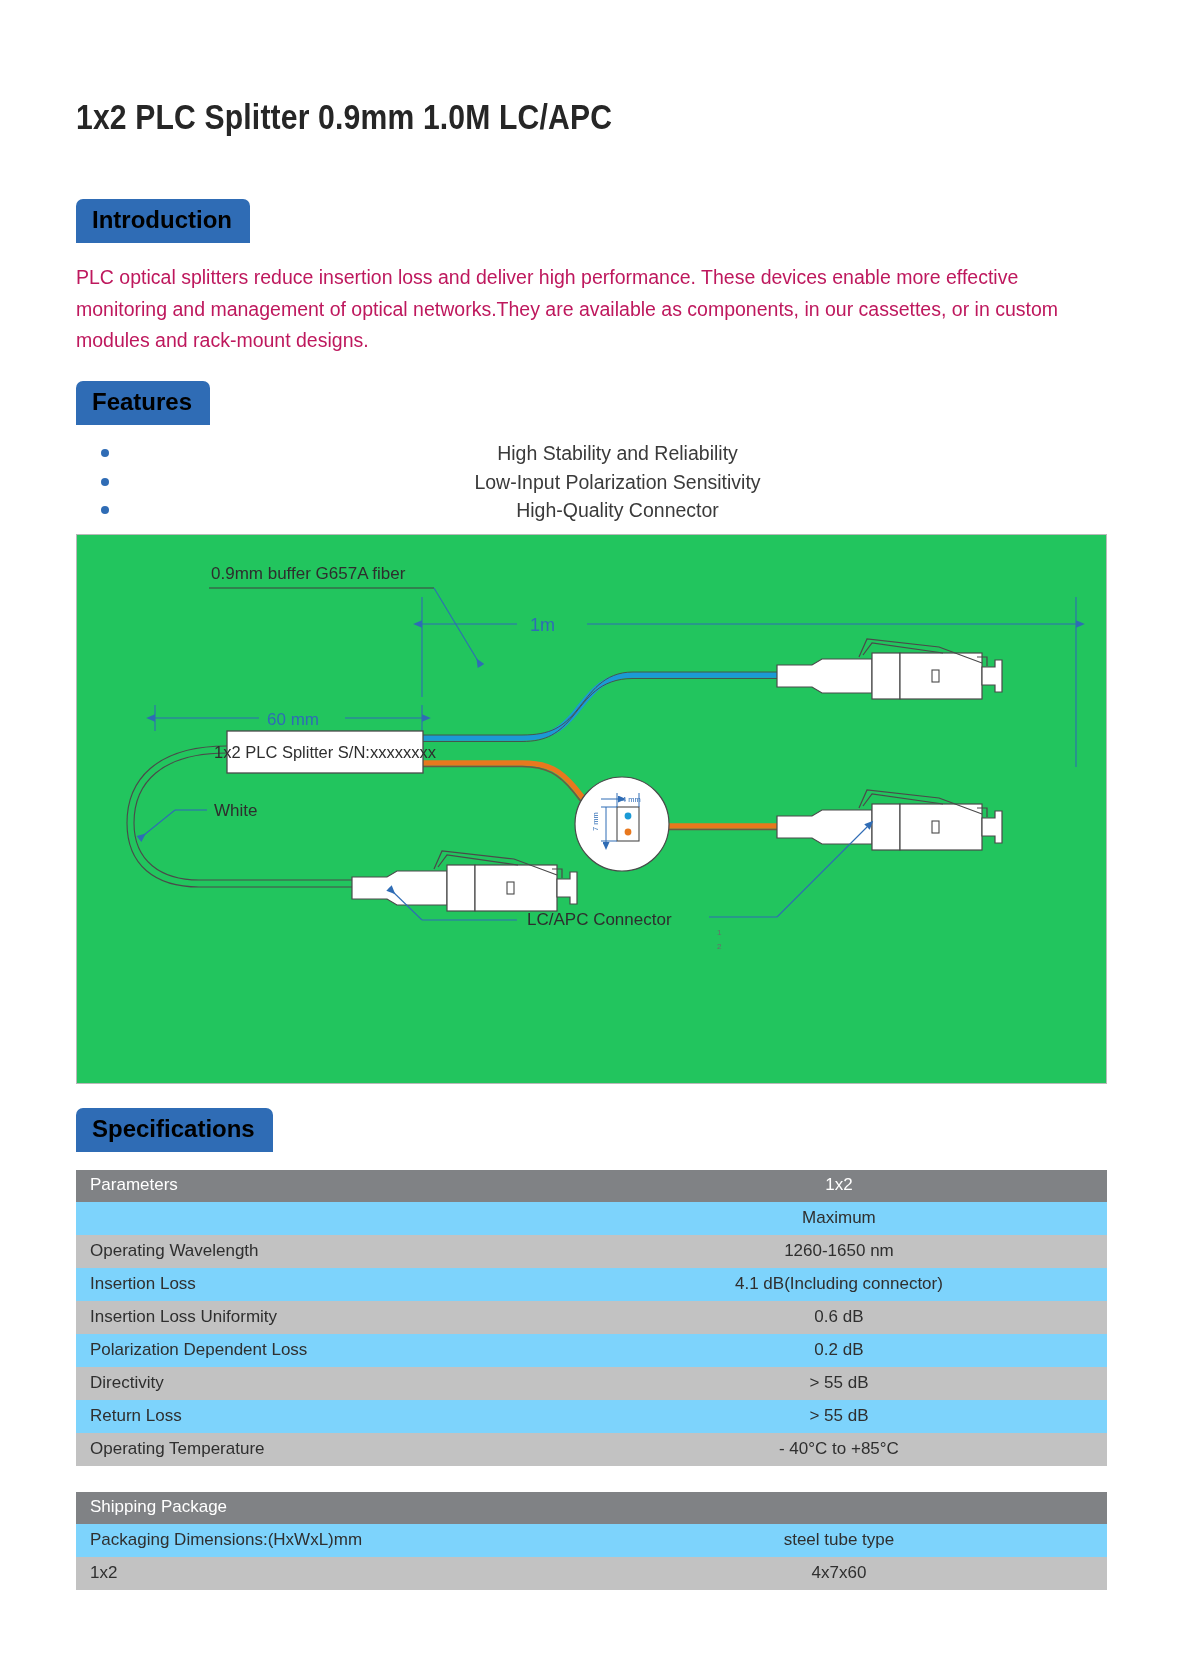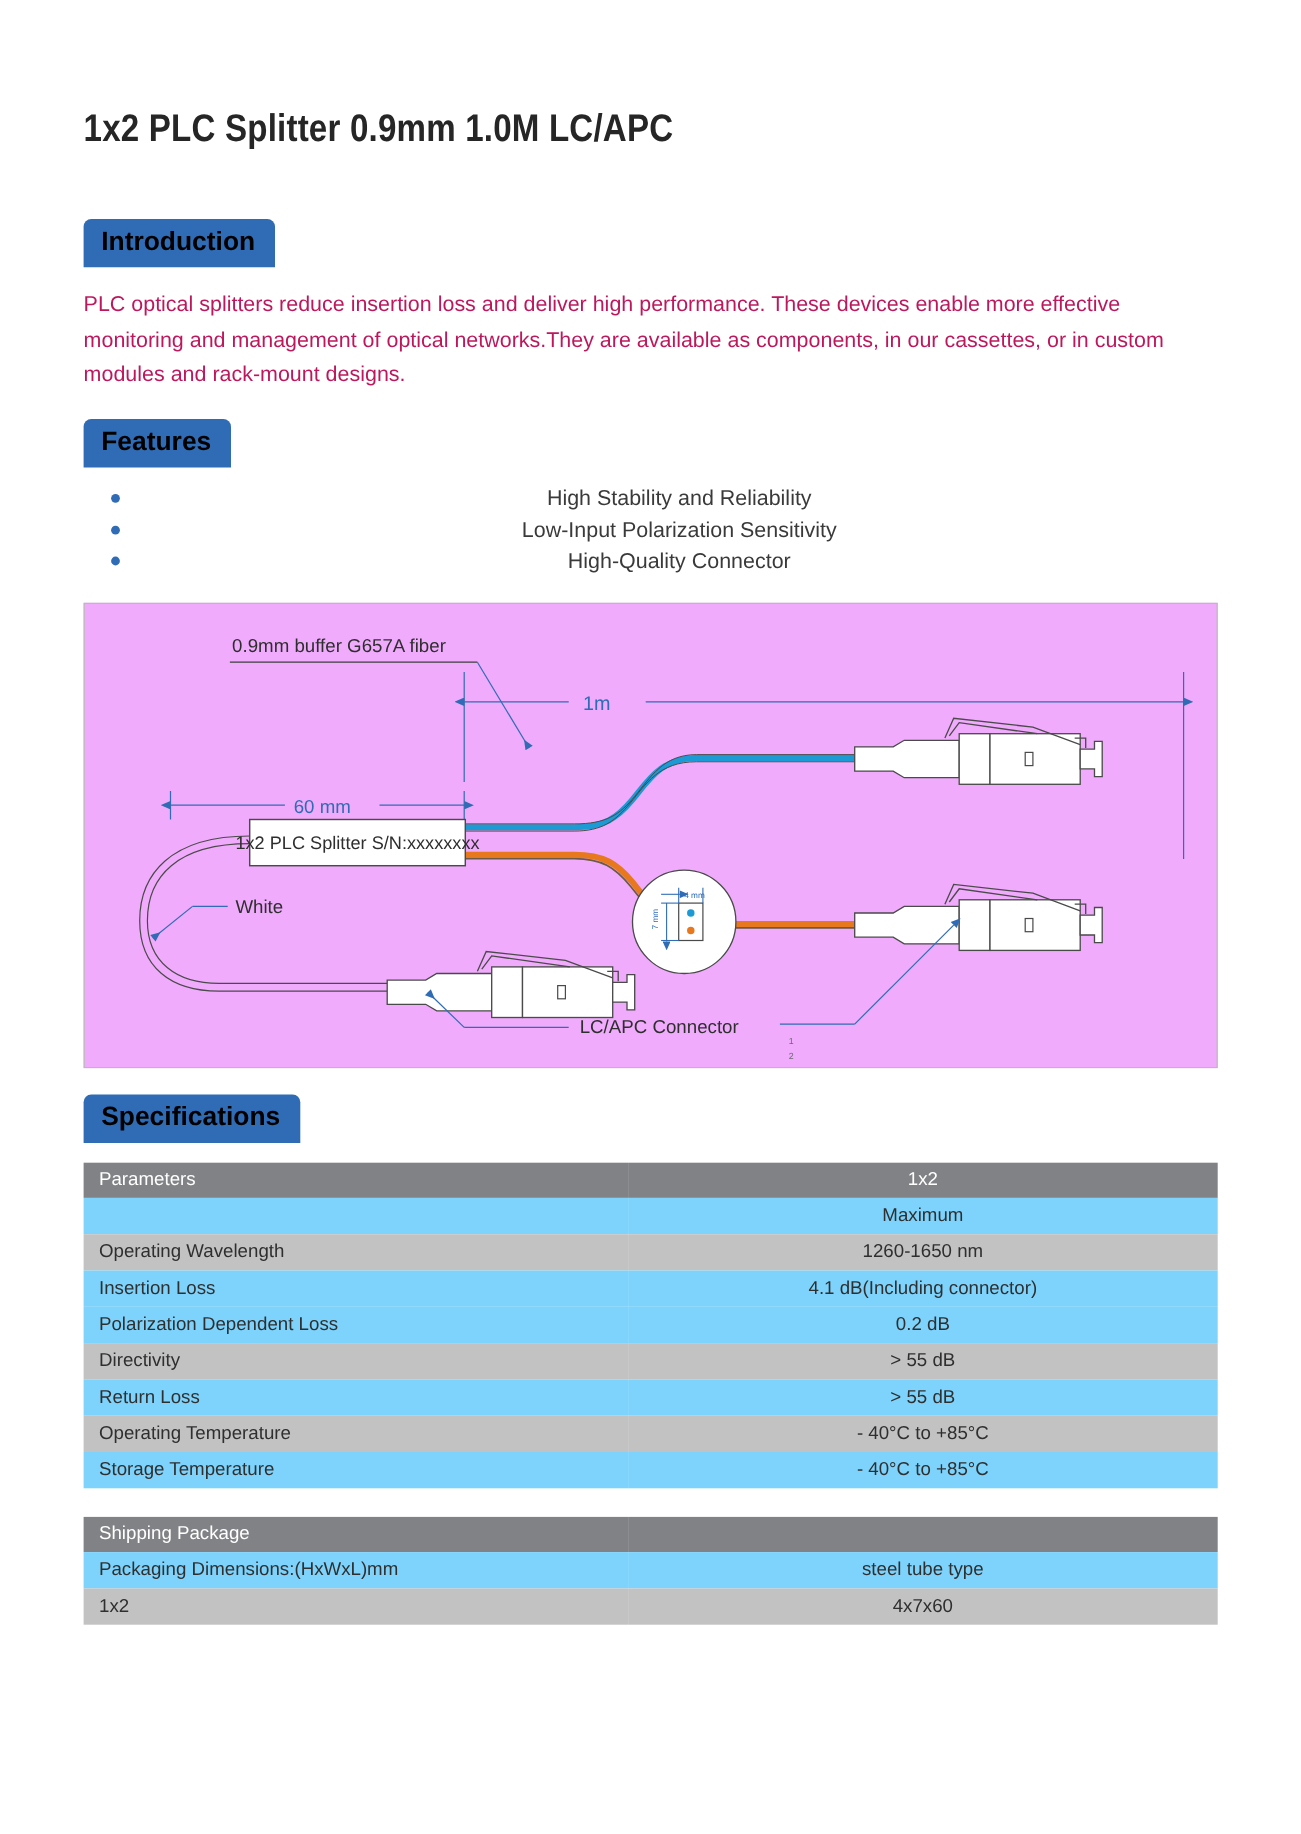--- a/index.html
+++ b/index.html
@@ -71,25 +71,25 @@
   ul.features li .bullet {
     position: absolute;
     left: 3px; top: 10px;
     width: 8px; height: 8px;
     background: #2f6cb5;
     border-radius: 50%;
   }
 
   
   .diagram-box {
-    margin-top: 23px;
+    margin-top: 9px;
     border: 1px solid #b9b9b9;
-    height: 423px;
+    height: 550px;
     position: relative;
-    background: #f0abfc;
+    background: #22c55e;
   }
   .diagram-box svg { display: block; }
 
   
   .spec-wrap { margin-top: 18px; }
   table.spec {
     width: 100%;
     border-collapse: collapse;
     font-family: "Liberation Sans Narrow", "Liberation Sans", sans-serif;
     font-size: 17px;
@@ -268,38 +268,38 @@
           <td class="val">Maximum</td>
         </tr>
         <tr class="shade">
           <td>Operating Wavelength</td>
           <td class="val">1260-1650 nm</td>
         </tr>
         <tr class="plain">
           <td>Insertion Loss</td>
           <td class="val">4.1 dB(Including connector)</td>
         </tr>
+        <tr class="shade">
+          <td>Insertion Loss Uniformity</td>
+          <td class="val">0.6 dB</td>
+        </tr>
         <tr class="plain">
           <td>Polarization Dependent Loss</td>
           <td class="val">0.2 dB</td>
         </tr>
         <tr class="shade">
           <td>Directivity</td>
           <td class="val">&gt; 55 dB</td>
         </tr>
         <tr class="plain">
           <td>Return Loss</td>
           <td class="val">&gt; 55 dB</td>
         </tr>
         <tr class="shade">
           <td>Operating Temperature</td>
-          <td class="val">- 40°C to +85°C</td>
-        </tr>
-        <tr class="plain">
-          <td>Storage Temperature</td>
           <td class="val">- 40°C to +85°C</td>
         </tr>
       </tbody>
     </table>
 
     <div class="table-gap"></div>
 
     <table class="spec">
       <tbody>
         <tr class="hdr">

